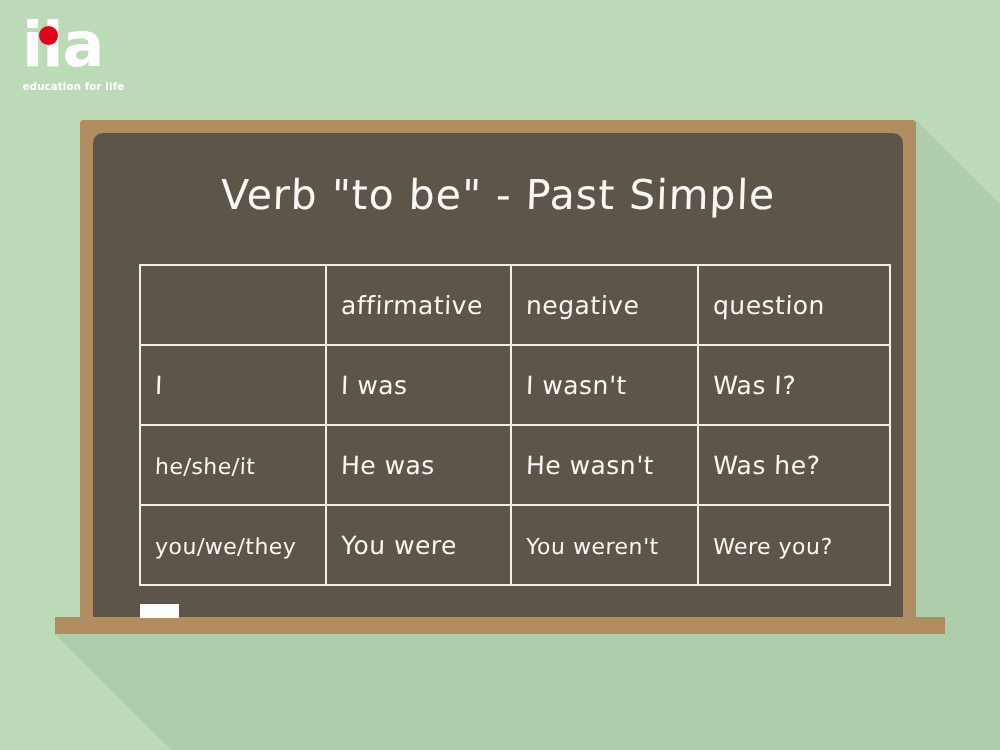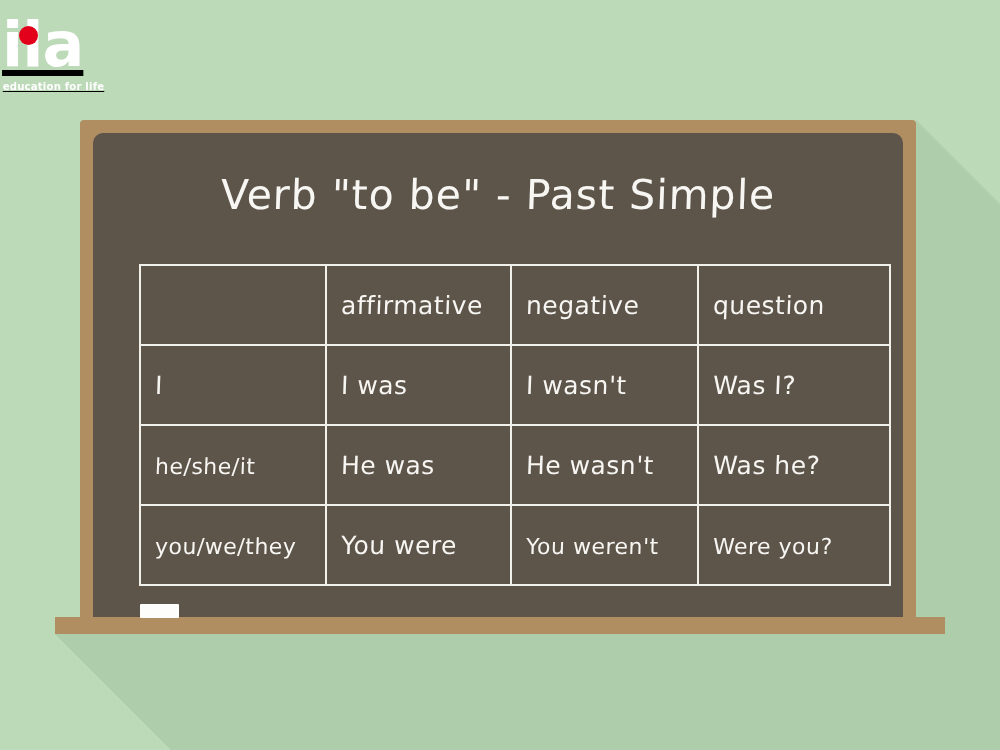--- a/index.html
+++ b/index.html
@@ -18,25 +18,24 @@
     position: relative;
     width: 1000px;
     height: 750px;
     background: #bcd9b8;
     overflow: hidden;
   }
 
   
   #logo {
     position: absolute;
-    left: 0;
+    left: 20px;
     top: 14px;
     width: 150px;
     height: 92px;
-    text-decoration: underline;
   }
   #logo-wordmark {
     position: relative;
     color: #ffffff;
     font-family: "DejaVu Sans", sans-serif;
     font-weight: bold;
     font-size: 62px;
     line-height: 62px;
     letter-spacing: -1px;
     height: 64px;

